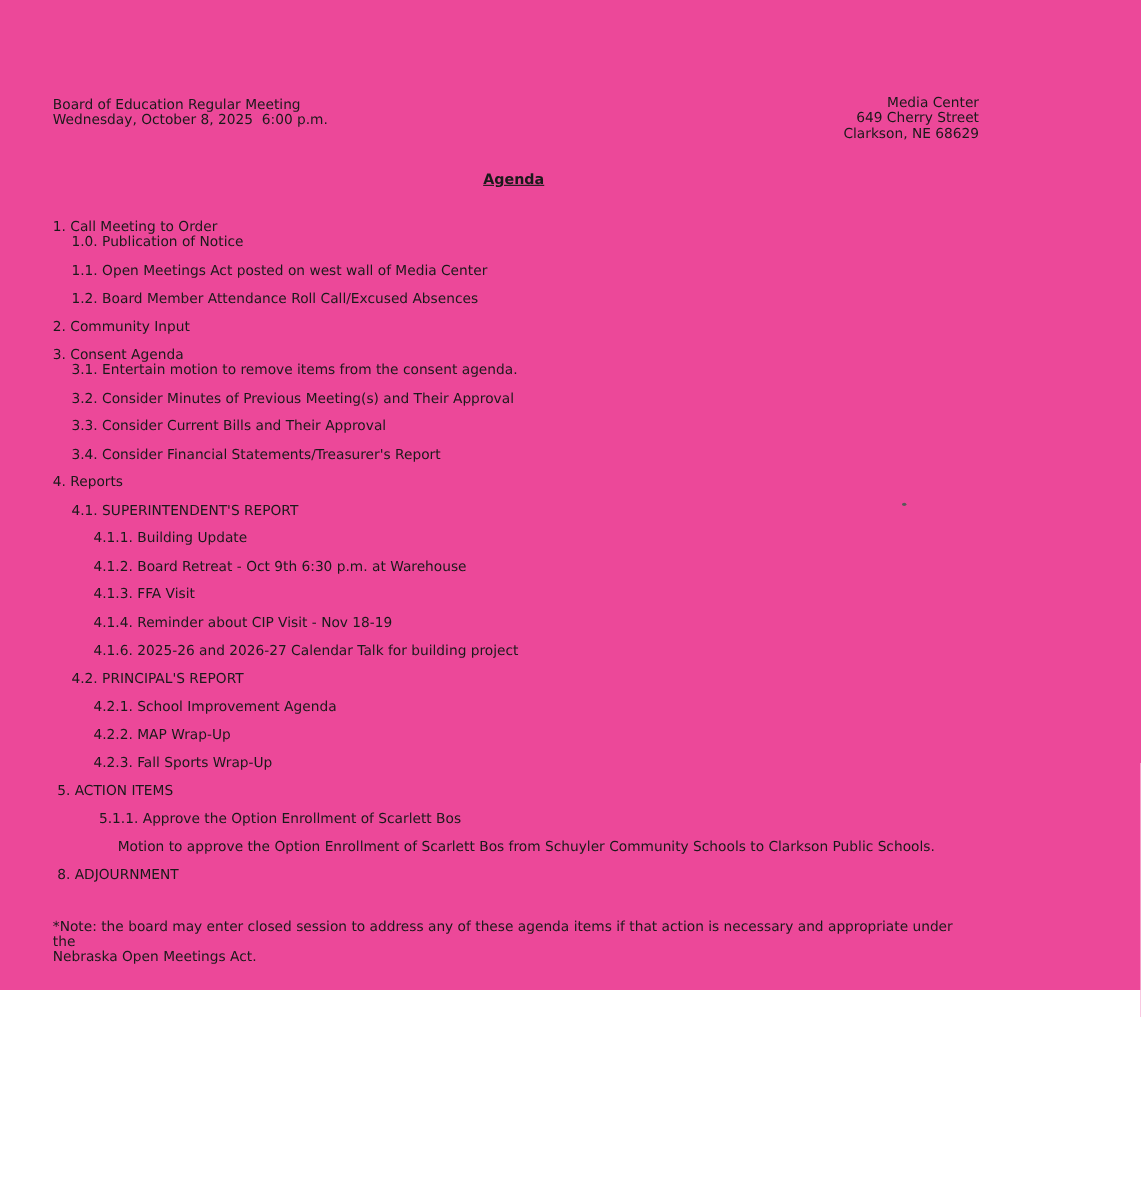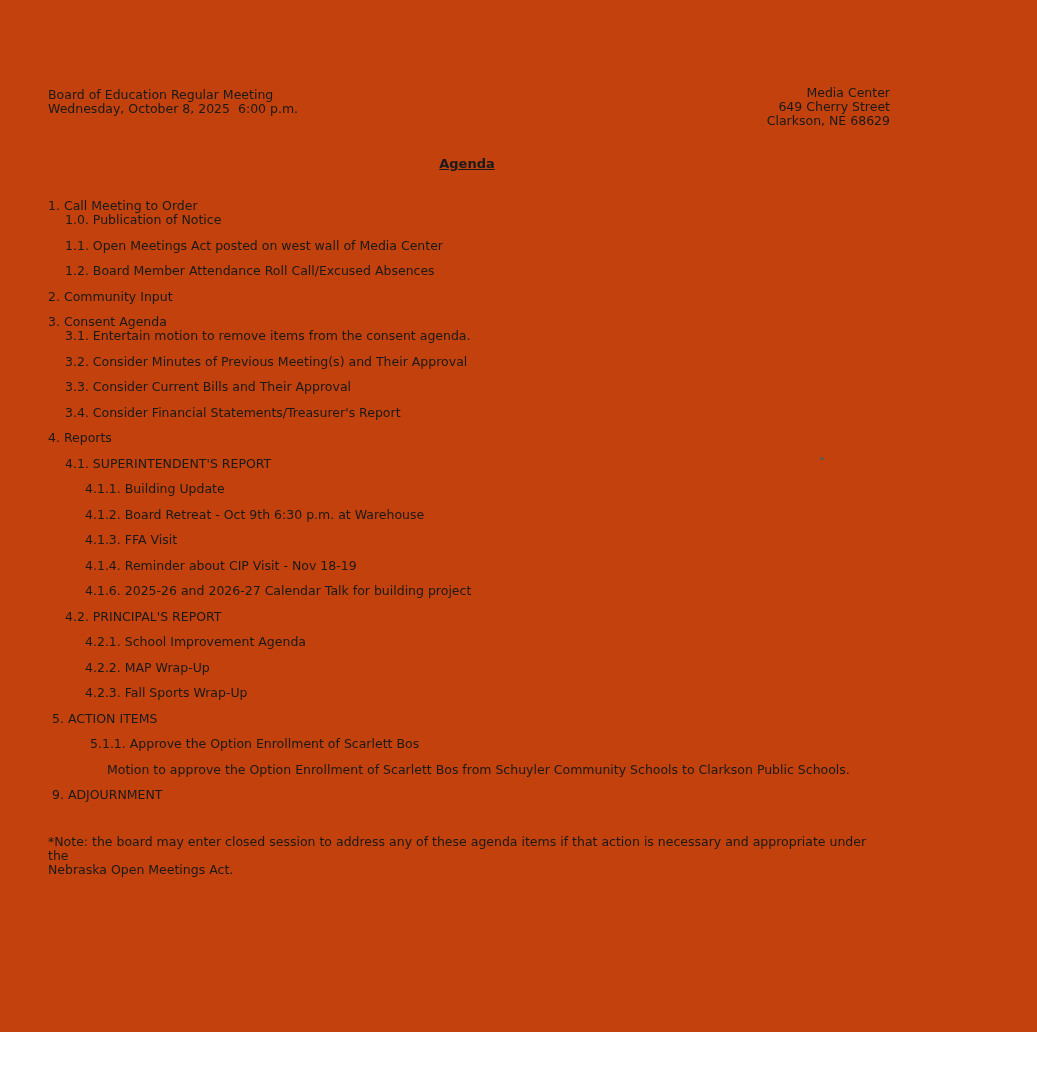--- a/index.html
+++ b/index.html
@@ -1,21 +1,21 @@
 <!DOCTYPE html>
 <html><head>
 <meta charset="utf-8">
 <style>
   * { box-sizing: border-box; }
   html, body { margin: 0; padding: 0; background: #ffffff; }
   .page {
     position: relative;
     width: 1037px;
-    height: 1032px;
-    background: #c2410c;
+    height: 900px;
+    background: #ec4899;
     overflow: hidden;
     font-family: "DejaVu Sans", "Liberation Sans", sans-serif;
     font-size: 12.5px;
     line-height: 14px;
     color: #1a1a1a;
   }
   .header-left {
     position: absolute;
     left: 48px;
     top: 88px;
@@ -107,21 +107,21 @@
       <div class="item l3">4.1.3. FFA Visit</div>
       <div class="item l3">4.1.4. Reminder about CIP Visit - Nov 18-19</div>
       <div class="item l3">4.1.6. 2025-26 and 2026-27 Calendar Talk for building project</div>
       <div class="item l2">4.2. PRINCIPAL'S REPORT</div>
       <div class="item l3">4.2.1. School Improvement Agenda</div>
       <div class="item l3">4.2.2. MAP Wrap-Up</div>
       <div class="item l3">4.2.3. Fall Sports Wrap-Up</div>
       <div class="item l1b">5. ACTION ITEMS</div>
       <div class="item l3b">5.1.1. Approve the Option Enrollment of Scarlett Bos</div>
       <div class="item motion">Motion to approve the Option Enrollment of Scarlett Bos from Schuyler Community Schools to Clarkson Public Schools.</div>
-      <div class="item l1b">9. ADJOURNMENT</div>
+      <div class="item l1b">8. ADJOURNMENT</div>
     </div>
 
   <div class="note">
     <div>*Note: the board may enter closed session to address any of these agenda items if that action is necessary and appropriate under the</div>
     <div>Nebraska Open Meetings Act.</div>
   </div>
 
   <div class="speck"></div>
 
 </div>

